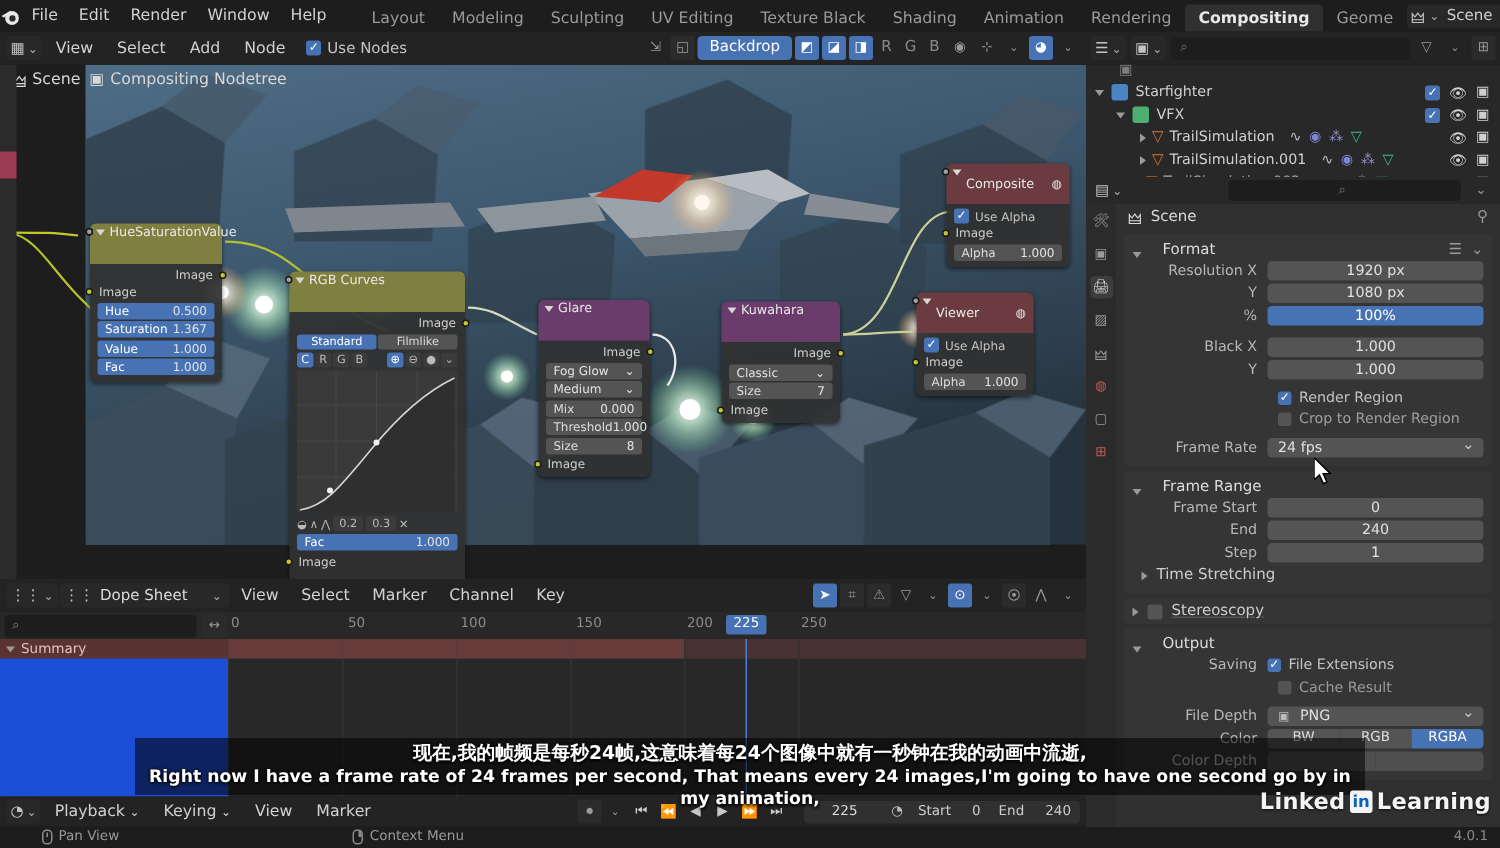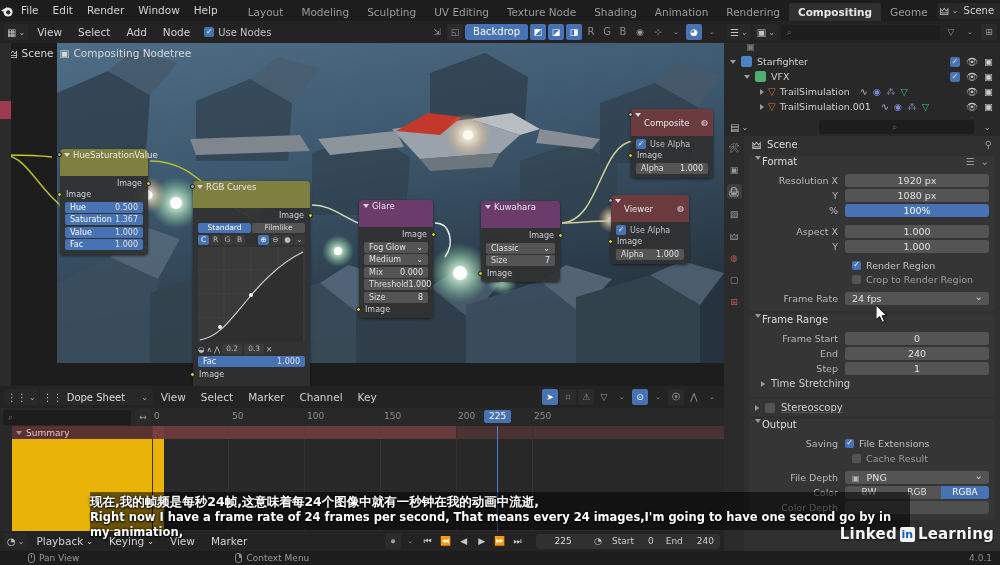--- a/index.html
+++ b/index.html
@@ -145,21 +145,21 @@
     width: 128px; height: 15px; margin-left: 3px; background: #1d1d1d; border-radius: 3px;
     display: flex; align-items: center; padding: 0 5px; gap: 4px; font-size: 9px; color: #777;
   }
   .ds-ruler { position: absolute; left: 152px; top: 408px; width: 572px; height: 18px; }
   .tick { position: absolute; top: 3px; font-size: 9px; color: #8c8c8c; }
   .cur-frame-pill {
     position: absolute; top: 2px; height: 13px; line-height: 13px; padding: 0 5px;
     background: #4772b3; color: #fff; font-size: 9px; border-radius: 2px;
   }
   .ds-body { position: absolute; left: 0; top: 426px; width: 724px; height: 105px; background: #282828; }
-  .ds-chanlist { position: absolute; left: 12px; top: 0; width: 152px; height: 105px; background: #eab308; }
+  .ds-chanlist { position: absolute; left: 0; top: 0; width: 152px; height: 105px; background: #1d4ed8; }
   .ds-summary {
     position: absolute; left: 0; top: 0; width: 152px; height: 13px; background: #5a3232;
     display: flex; align-items: center; gap: 4px; padding-left: 4px; font-size: 9px; color: #e0c0c0;
   }
   .ds-keyarea { position: absolute; left: 152px; top: 0; width: 572px; height: 105px; }
   .ds-sumrow { position: absolute; left: 0; top: 0; width: 100%; height: 13px; background: rgba(110,62,62,.45); }
   .ds-gridline { position: absolute; top: 0; width: 1px; height: 105px; background: #323232; }
   .playhead { position: absolute; top: 0; width: 1px; height: 100%; background: #4a7fd4; }
 
   
@@ -207,21 +207,21 @@
     padding-top: 4px; gap: 7px;
   }
   .ptab { width: 15px; height: 15px; display: flex; align-items: center; justify-content: center; font-size: 9px; color: #9a9a9a; }
   .ptab.active { background: #3d3d3d; border-radius: 3px; color: #ddd; }
   .props-panel {
     position: absolute; left: 744px; top: 136px; width: 256px; height: 429px;
     background: #303030; overflow: hidden; padding-top: 0;
   }
   .props-title { height: 17px; display: flex; align-items: center; gap: 6px; padding: 0 8px; font-size: 10px; color: #dcdcdc; }
   .panel-box { background: #353535; margin: 3px 5px; border-radius: 4px; padding-bottom: 5px; }
-  .panel-head { height: 16px; display: flex; align-items: flex-start; gap: 1px; padding: 0 6px; font-size: 10px; color: #dcdcdc; }
+  .panel-head { height: 16px; display: flex; align-items: flex-end; gap: 14px; padding: 0 6px; font-size: 10px; color: #dcdcdc; }
   .panel-head .right-ic { margin-left: auto; display: flex; gap: 6px; color: #9a9a9a; }
   .prow { display: flex; align-items: center; height: 14px; margin: 1px 6px 1px 0; }
   .plabel { width: 96px; text-align: right; padding-right: 7px; font-size: 9.5px; color: #b8b8b8; white-space: nowrap; }
   .pfield {
     flex: 1; height: 13px; line-height: 13px; background: #545454; border-radius: 3px;
     text-align: center; font-size: 9.5px; color: #e0e0e0;
   }
   .pfield.blue { background: #4772b3; color: #fff; }
   .pfield.dd { text-align: left; padding-left: 7px; position: relative; }
   .pfield.dd:after { content: "⌄"; position: absolute; right: 6px; top: -2px; color: #ccc; font-size: 10px; }
@@ -254,21 +254,21 @@
   .sb-item { display: flex; align-items: center; gap: 4px; }
   .mouse-ico {
     width: 7px; height: 10px; border: 1px solid #8a8a8a; border-radius: 3px; position: relative;
   }
   .mouse-ico.mid:after { content: ""; position: absolute; left: 2px; top: 1px; width: 1px; height: 3px; background: #8a8a8a; }
   .mouse-ico.right:after { content: ""; position: absolute; right: 0px; top: 0px; width: 2px; height: 4px; background: #8a8a8a; }
   .version { margin-left: auto; padding-right: 8px; font-size: 9px; color: #8a8a8a; }
 
   
   .subs {
-    position: absolute; left: 90px; top: 494px; width: 820px; 
+    position: absolute; left: 90px; top: 494px; width: 820px; text-align: center;
     z-index: 40; pointer-events: none;
   }
   .sub-cn { font-size: 12.5px; color: #fff; font-weight: bold; text-shadow: 0 0 3px #000, 0 1px 2px #000; line-height: 16px; }
   .sub-en { font-size: 11.5px; color: #fff; font-weight: bold; text-shadow: 0 0 3px #000, 0 1px 2px #000; line-height: 15px; }
   .sub-shade {
     position: absolute; left: 90px; top: 492px; width: 820px; height: 38px;
     background: rgba(0,0,0,.55); z-index: 38;
   }
 
   
@@ -614,21 +614,21 @@
     <div class="menu-item">Edit</div>
     <div class="menu-item">Render</div>
     <div class="menu-item">Window</div>
     <div class="menu-item">Help</div>
 
     <div class="wsp-tabs">
       <div class="wsp-tab">Layout</div>
       <div class="wsp-tab">Modeling</div>
       <div class="wsp-tab">Sculpting</div>
       <div class="wsp-tab">UV Editing</div>
-      <div class="wsp-tab">Texture Node</div>
+      <div class="wsp-tab">Texture Black</div>
       <div class="wsp-tab">Shading</div>
       <div class="wsp-tab">Animation</div>
       <div class="wsp-tab">Rendering</div>
       <div class="wsp-tab active">Compositing</div>
       <div class="wsp-tab">Geome</div>
     </div>
 
     <div class="topbar-right">
       <div class="scene-field">
         <span>🜲</span>
@@ -919,21 +919,21 @@
       <div class="prow">
         <span class="plabel">Y</span>
         <span class="pfield">1080 px</span>
       </div>
       <div class="prow">
         <span class="plabel">%</span>
         <span class="pfield blue">100%</span>
       </div>
       <div style="height:5px;"></div>
       <div class="prow">
-        <span class="plabel">Aspect X</span>
+        <span class="plabel">Black X</span>
         <span class="pfield">1.000</span>
       </div>
       <div class="prow">
         <span class="plabel">Y</span>
         <span class="pfield">1.000</span>
       </div>
       <div style="height:4px;"></div>
       <div class="pcheck">
         <span class="chk on"></span>
         <span>Render Region</span>

